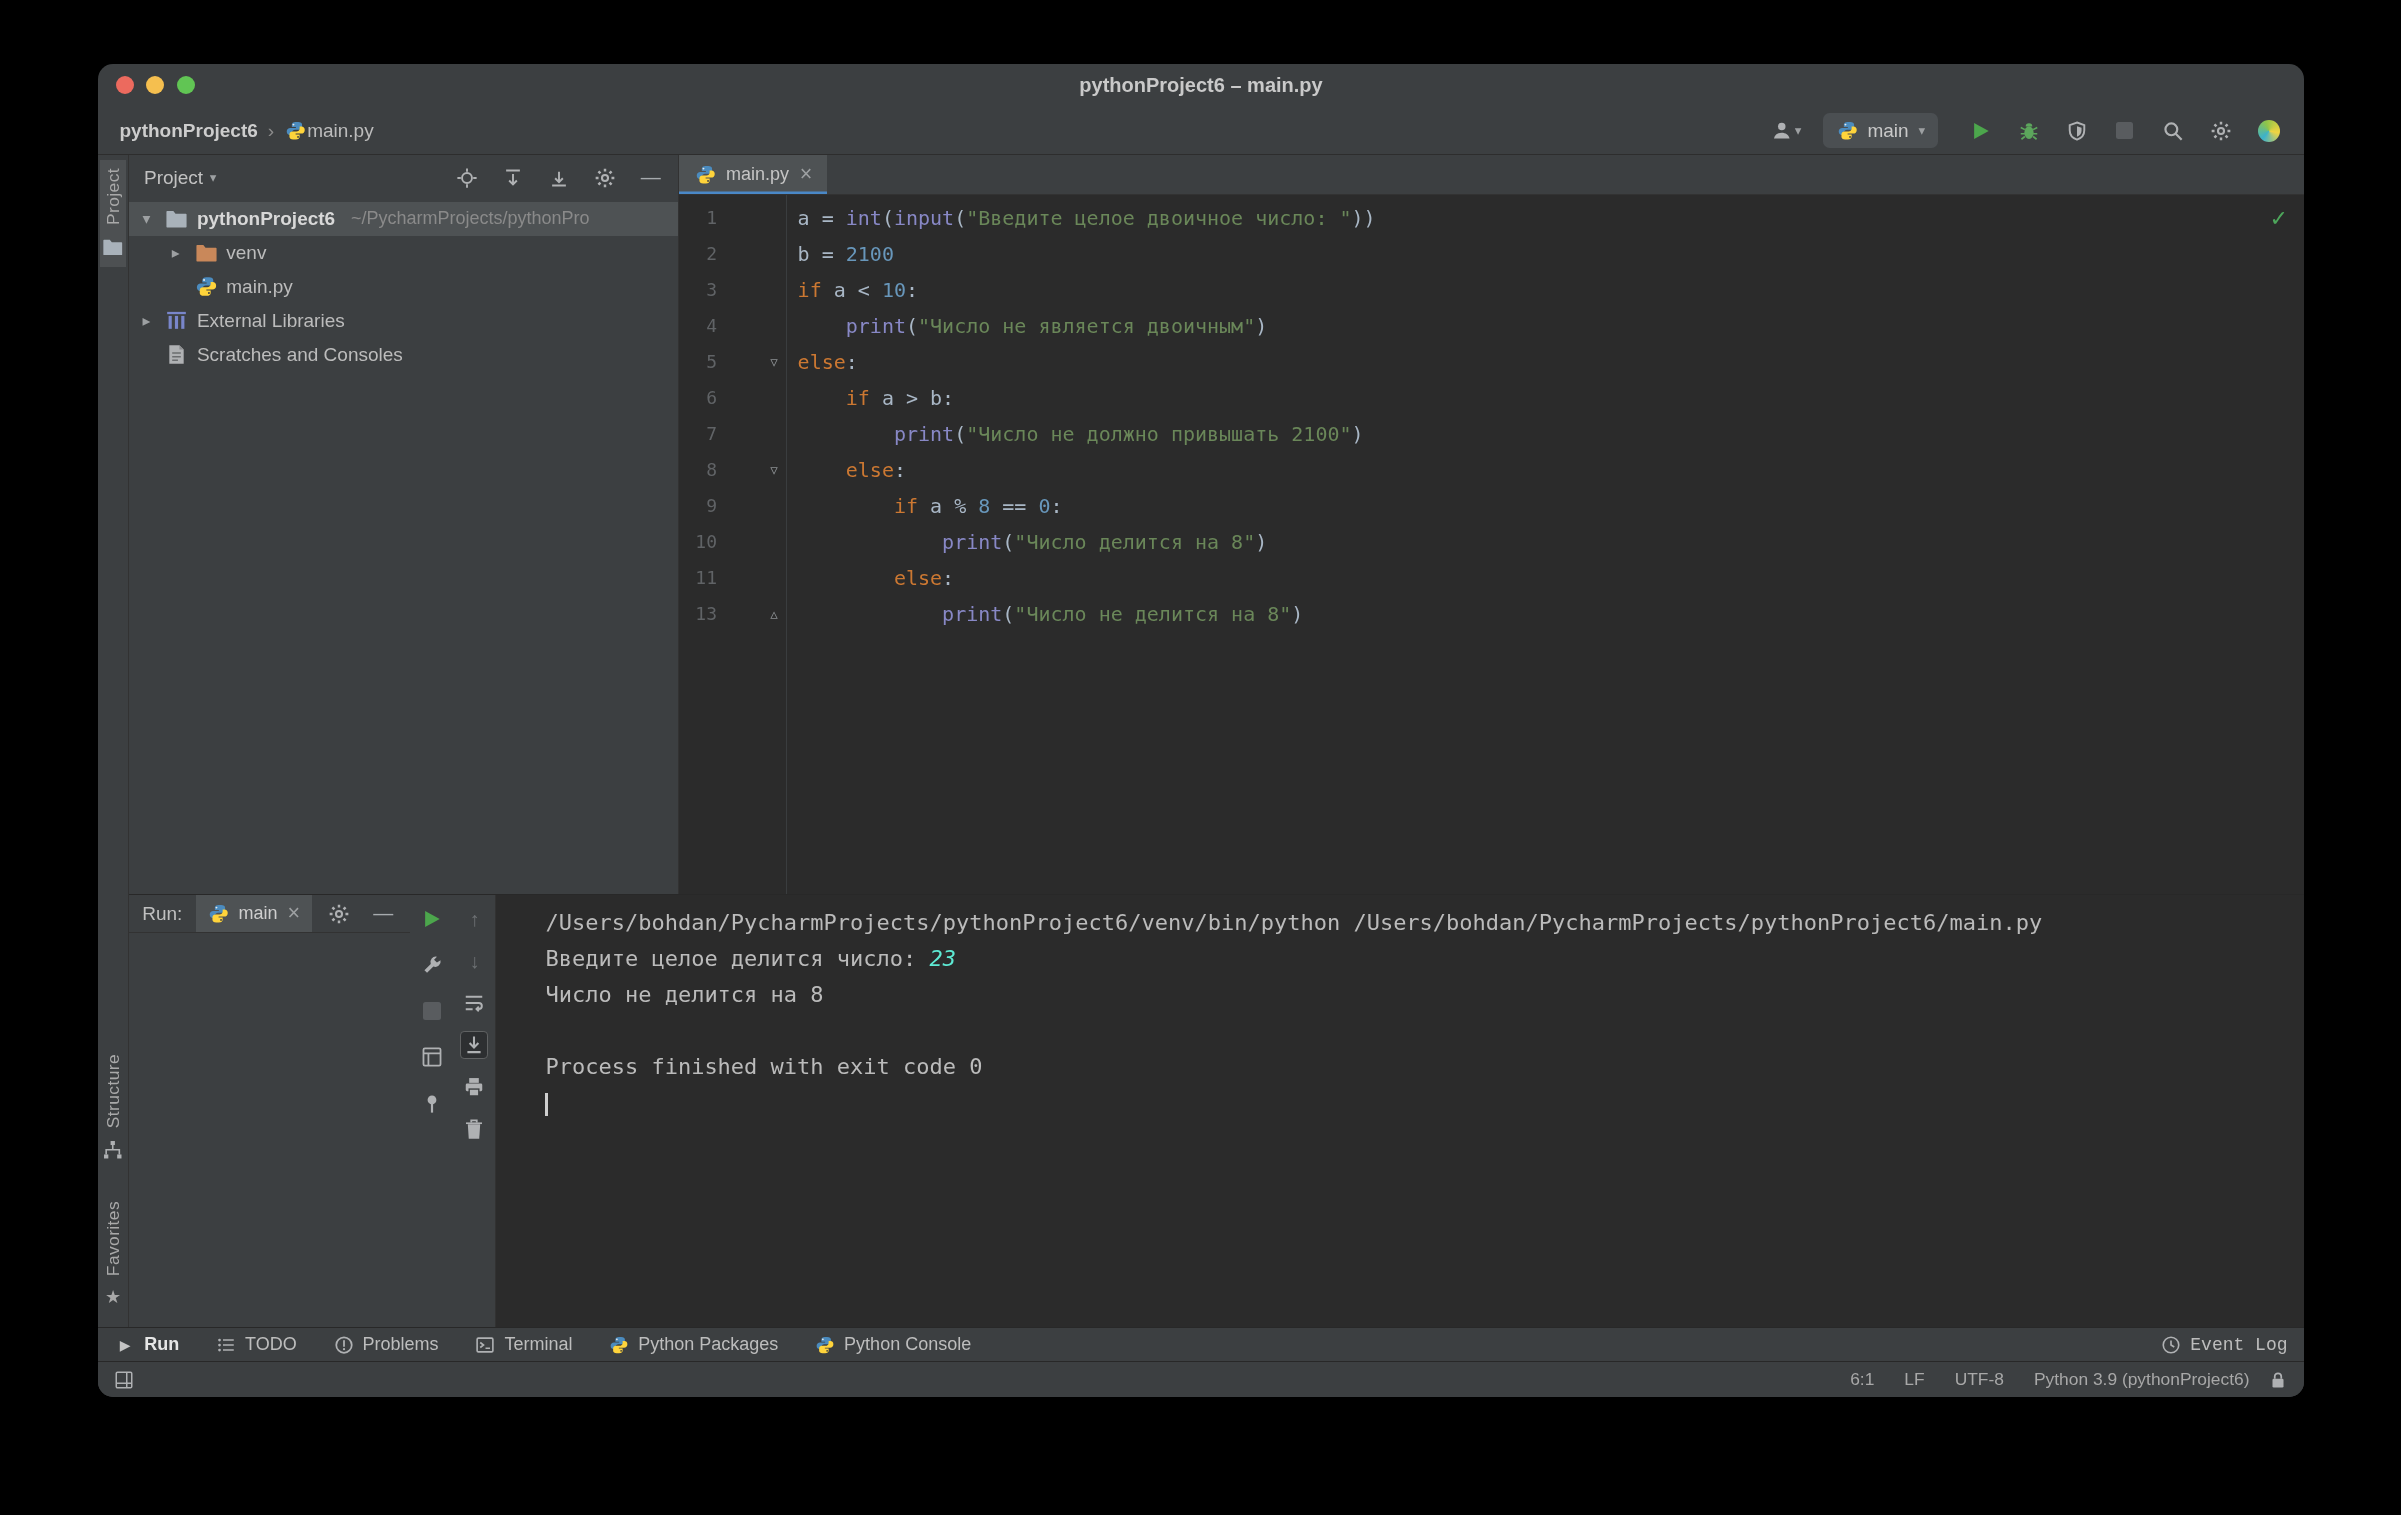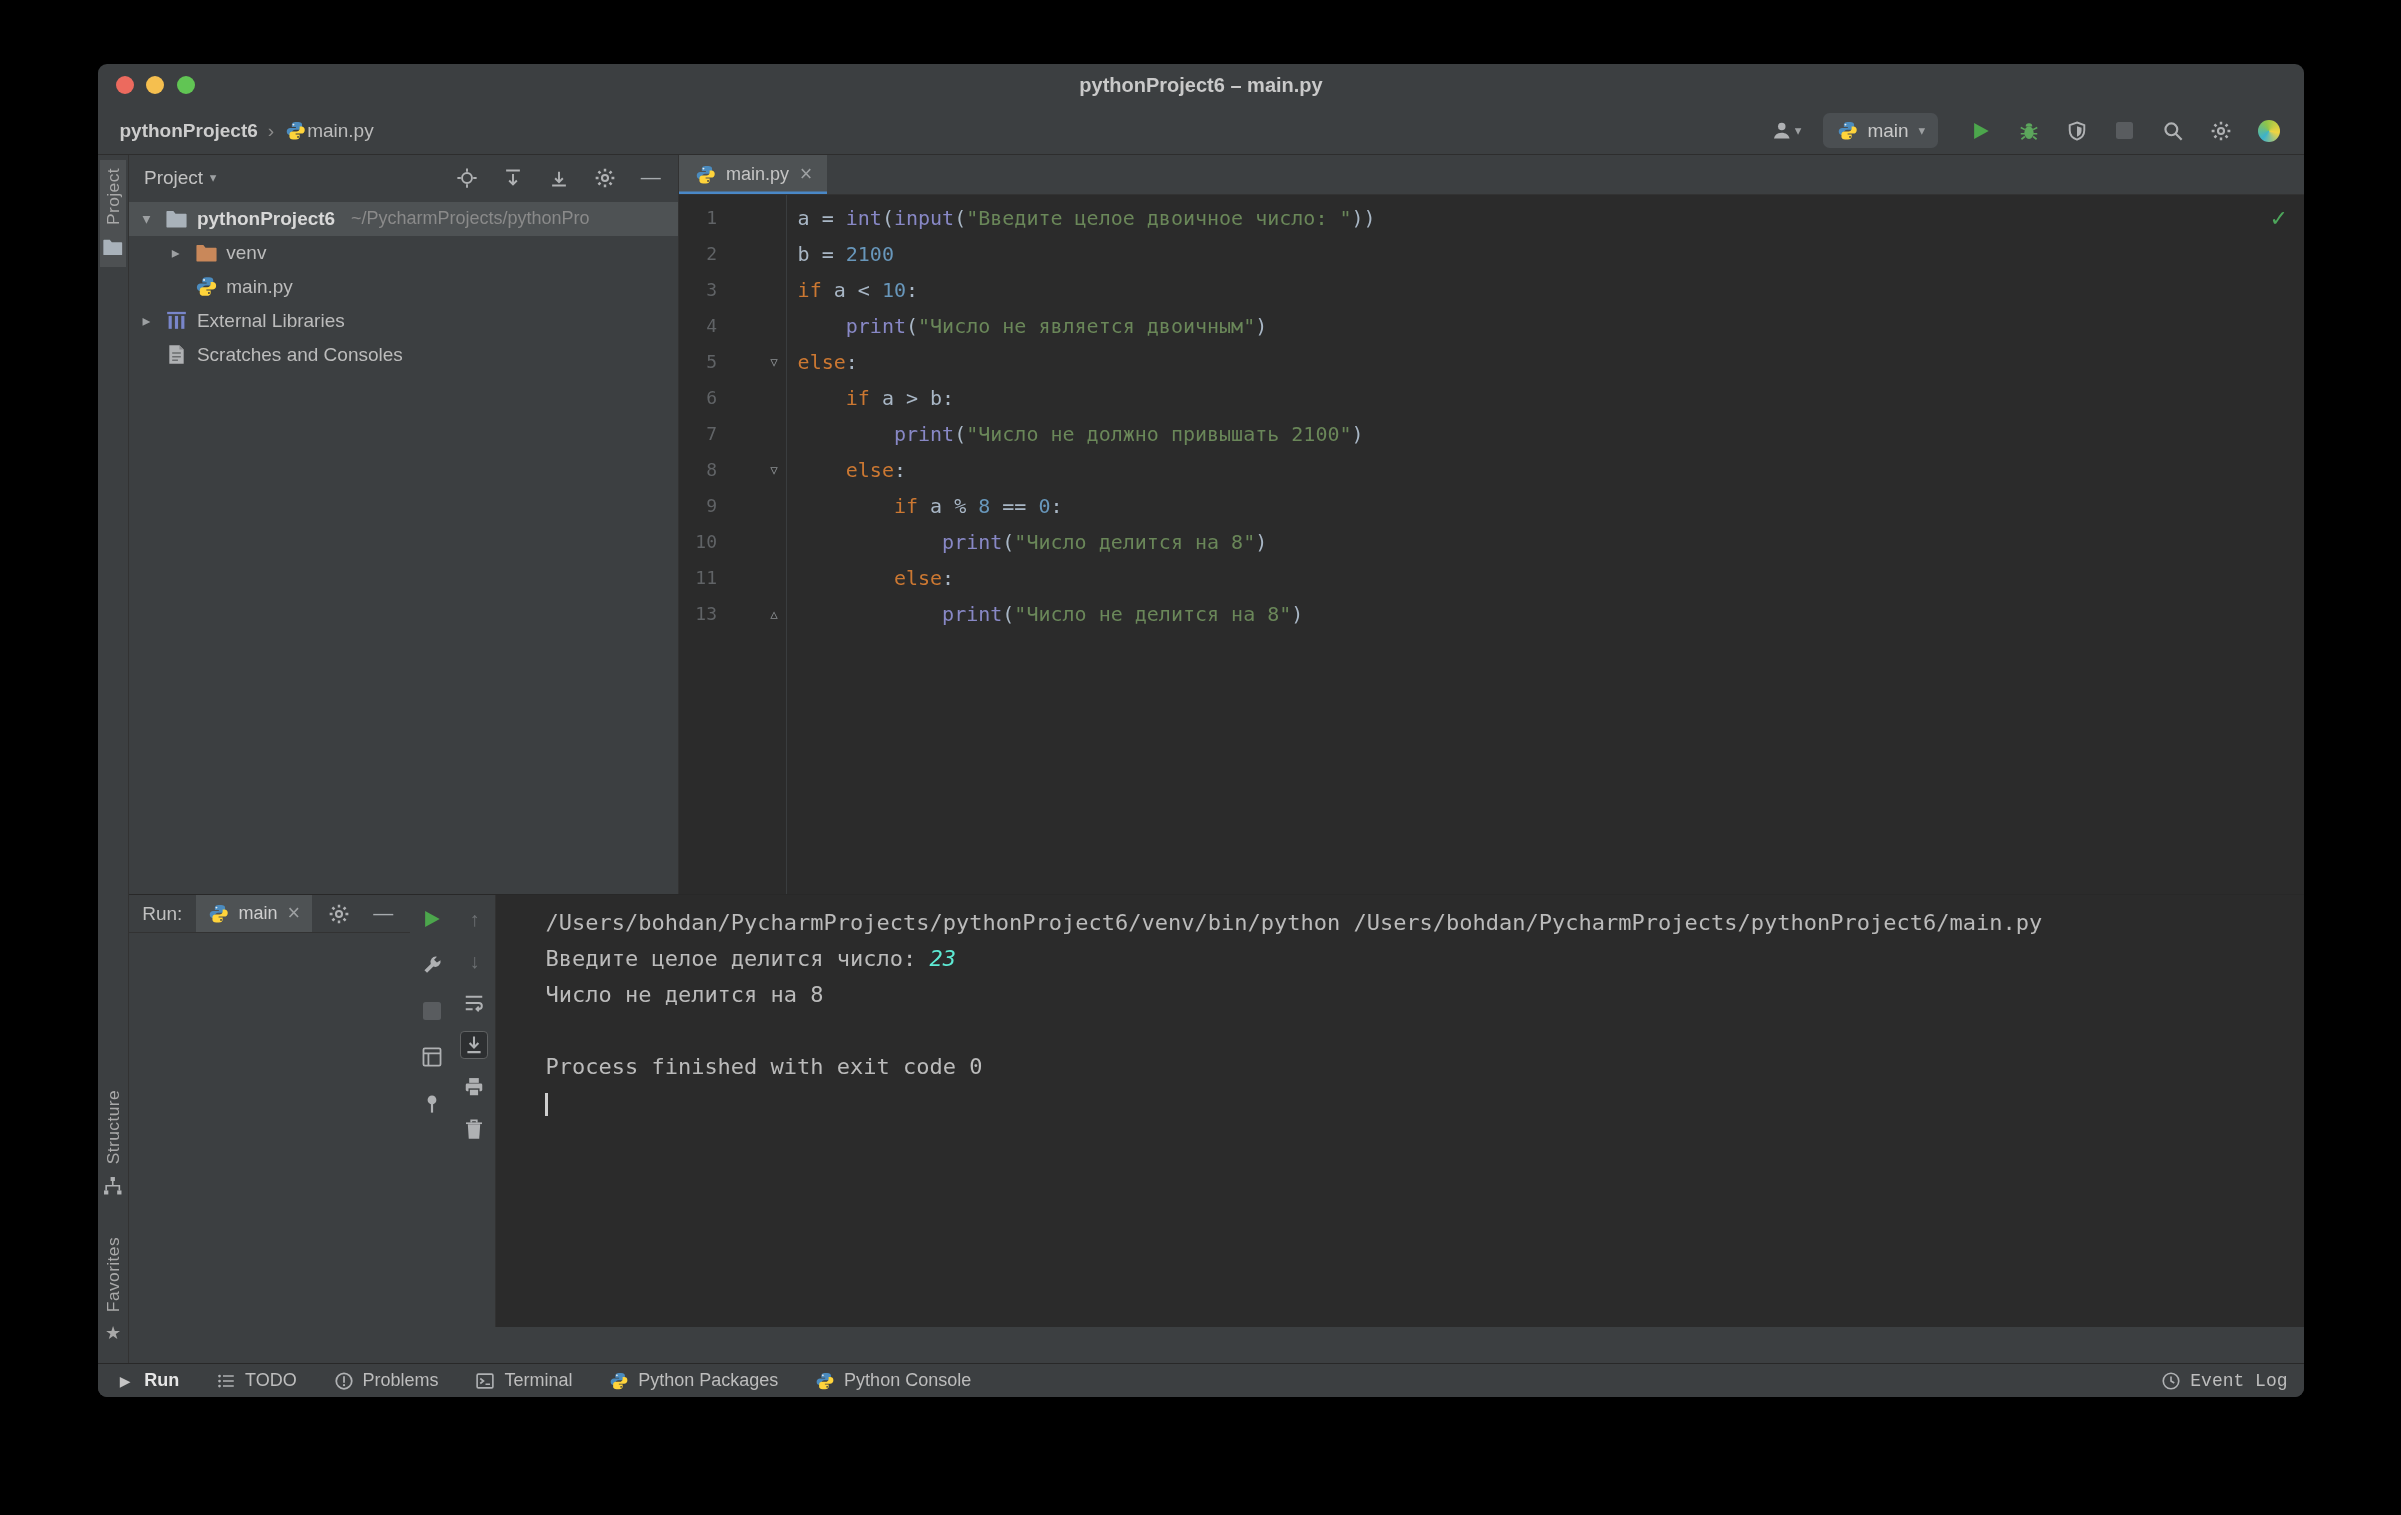--- a/index.html
+++ b/index.html
@@ -1,20 +1,20 @@
 <!DOCTYPE html>
 <html style="font-size:13.2px"><head>
 <meta charset="utf-8">
 <style>
   * { margin:0; padding:0; box-sizing:border-box; cursor:default; }
   html,body { width:2401px; height:1516px; background:#000; overflow:hidden;
     font-family:"Liberation Sans","DejaVu Sans",sans-serif; }
 
   #window { position:absolute; left:98px; top:64px; width:2206px; height:1333px;
-    background:#3c3f41; border-radius:9px; overflow:hidden; display:flex; flex-direction:column; color:#bbb; }
+    background:#3c3f41; border-radius:15px; overflow:hidden; display:flex; flex-direction:column; color:#bbb; }
 
   
   .titlebar { height:43px; position:relative; display:flex; align-items:center; justify-content:center; flex:none; }
   .traffic { position:absolute; left:18px; top:12.4px; display:flex; gap:12.4px; }
   .light { width:18px; height:18px; border-radius:50%; }
   .light.red{ background:#ec6a5e; } .light.yellow{ background:#f5bf4f; } .light.green{ background:#61c554; }
   .title { font-size:20px; font-weight:700; color:#c9c9c9; }
 
   
   .navbar { height:48px; flex:none; display:flex; align-items:center; padding:0 21.5px; border-bottom:0.8px solid #2d2d2d; }
@@ -530,15 +530,35 @@
       <span class="ic18">
           <svg viewBox="0 0 16 16" fill="none" stroke="#AFB1B3" stroke-width="1.3">
             <circle cx="8" cy="8" r="6.2"></circle>
             <path d="M8 4.4V8l2.6 1.6"></path>
           </svg>
         </span>
       <span>Event Log</span>
     </span>
   </div>
 
+  <div class="statusbar">
+    <span class="ic18">
+        <svg viewBox="0 0 16 16" fill="none" stroke="#AFB1B3" stroke-width="1.2">
+          <rect x="1.8" y="1.8" width="12.4" height="12.4" rx="1"></rect>
+          <path d="M1.8 10.6h12.4M10.2 1.8v12.4"></path>
+        </svg>
+      </span>
+    <span class="stats">
+        <span class="sitem">6:1</span>
+        <span class="sitem">LF</span>
+        <span class="sitem">UTF-8</span>
+        <span class="sitem">Python 3.9 (pythonProject6)</span>
+      </span>
+    <span class="ic18 endlock">
+        <svg viewBox="0 0 16 16" fill="#AFB1B3">
+          <rect x="3.6" y="7" width="8.8" height="7" rx="1"></rect>
+          <path d="M5.4 7V5.2a2.6 2.6 0 0 1 5.2 0V7" fill="none" stroke="#AFB1B3" stroke-width="1.4"></path>
+        </svg>
+      </span>
+  </div>
 
 </div>
 
 
 </body></html>

